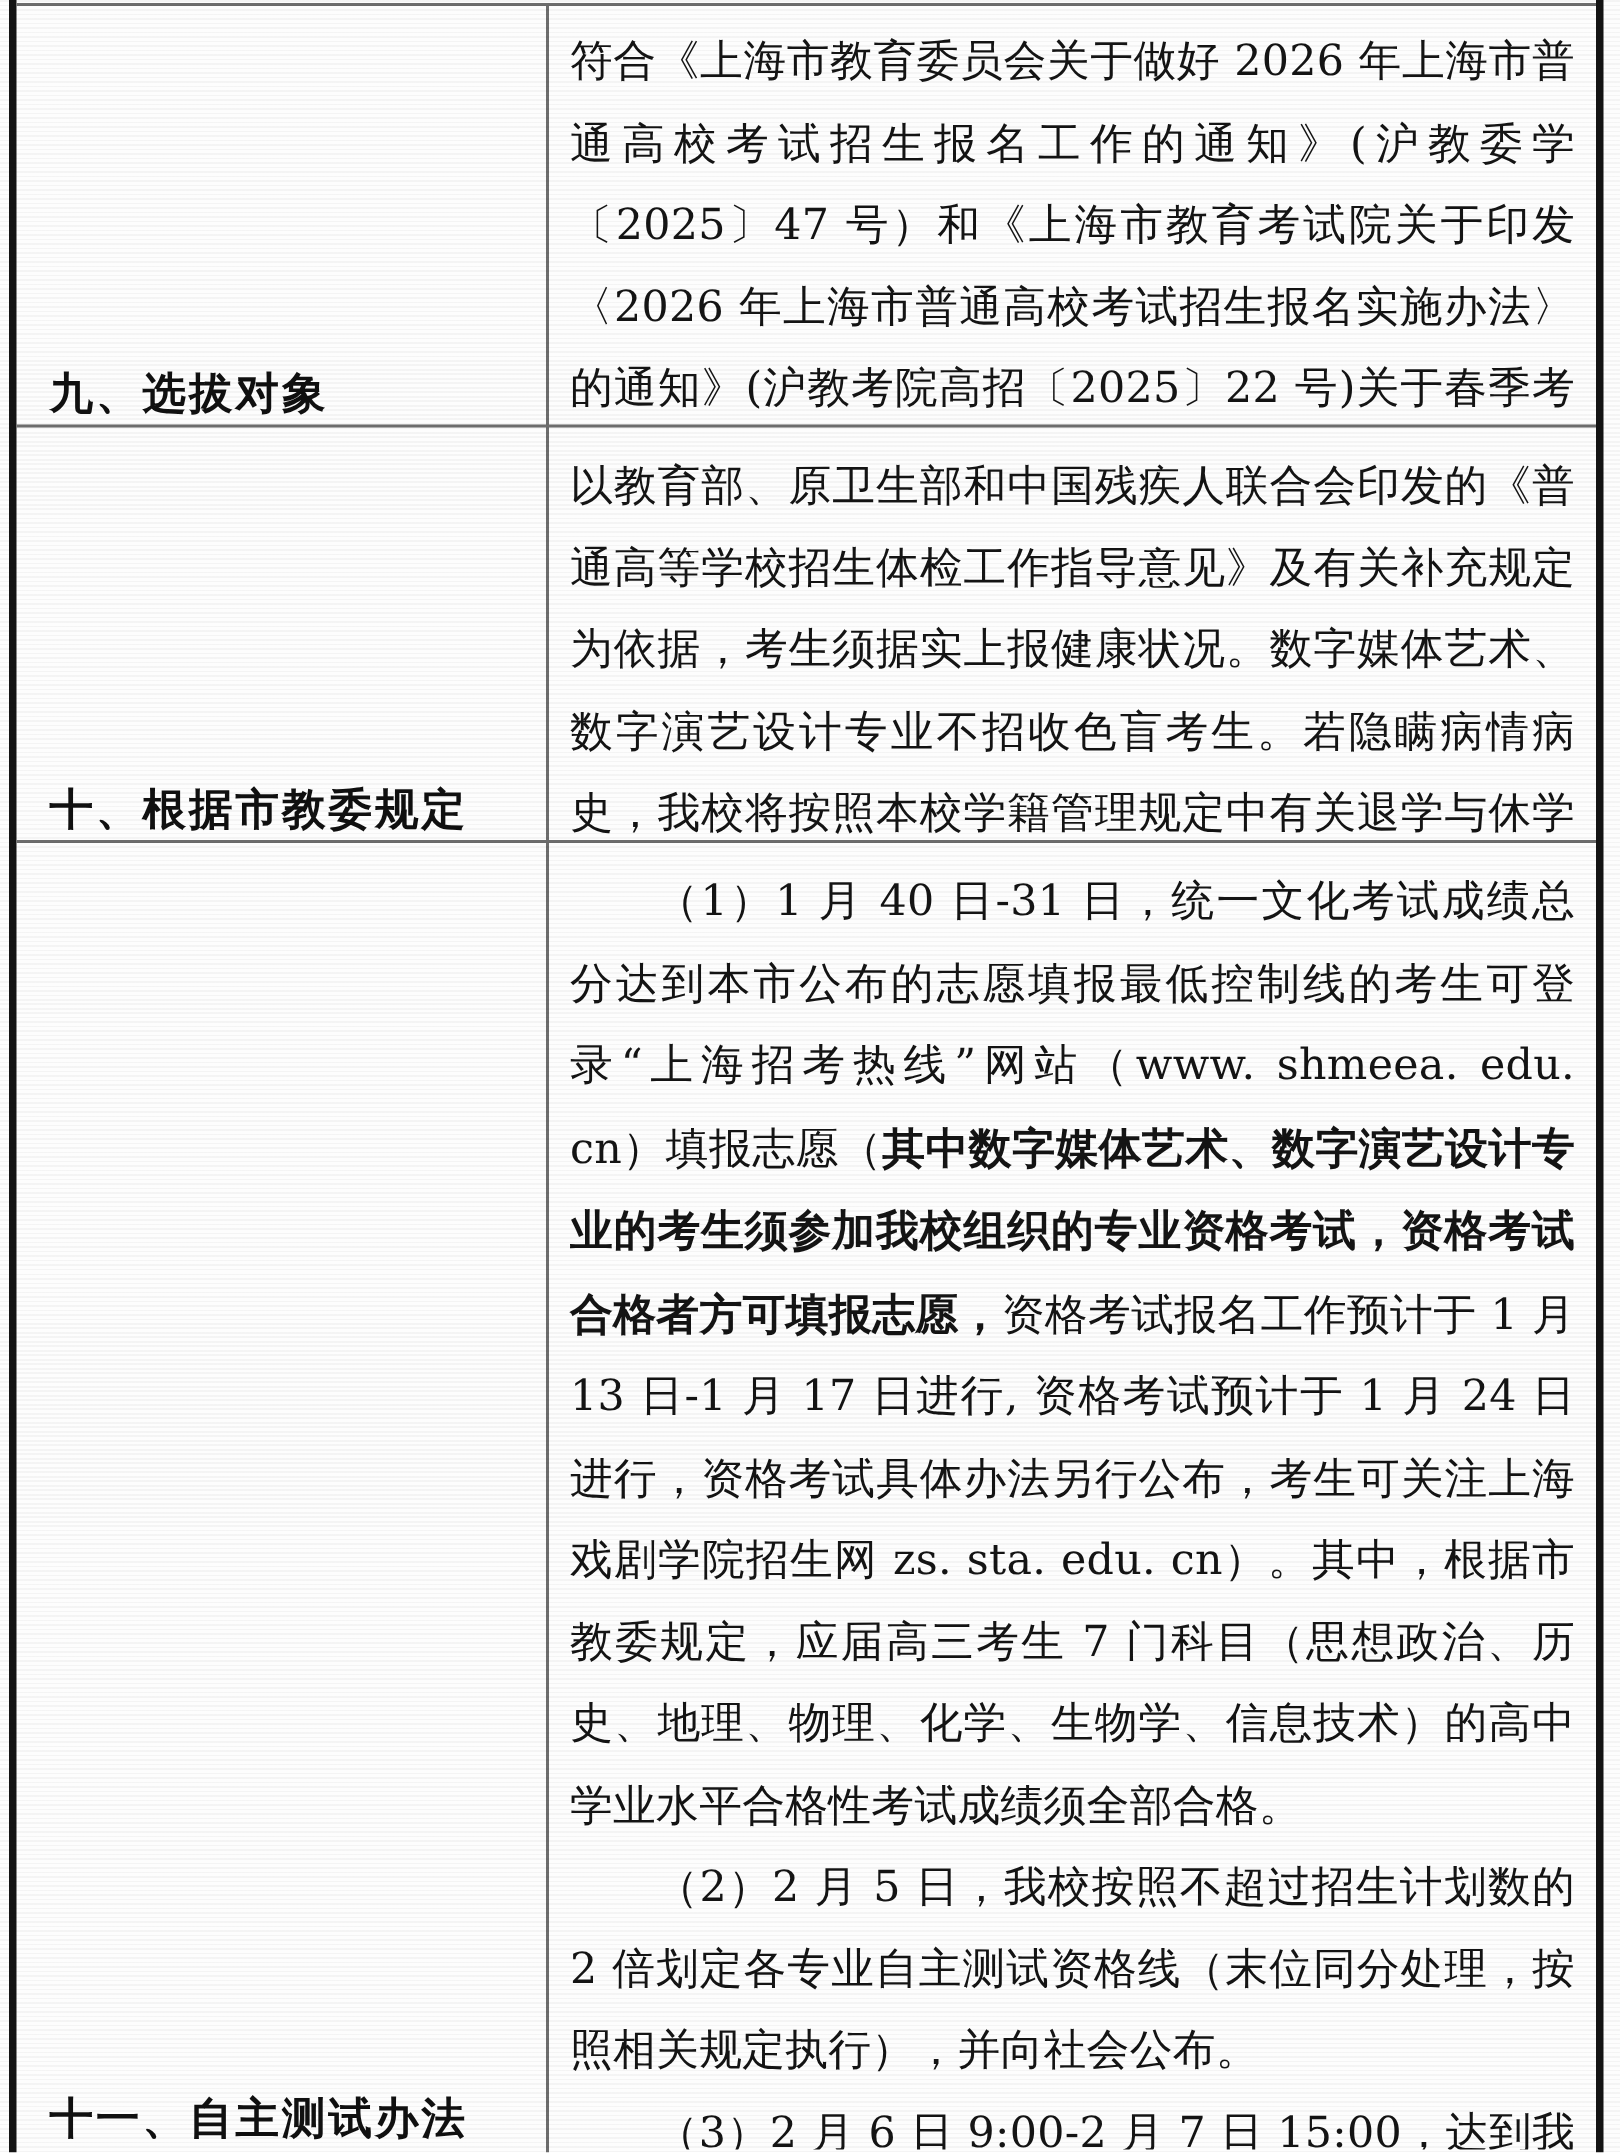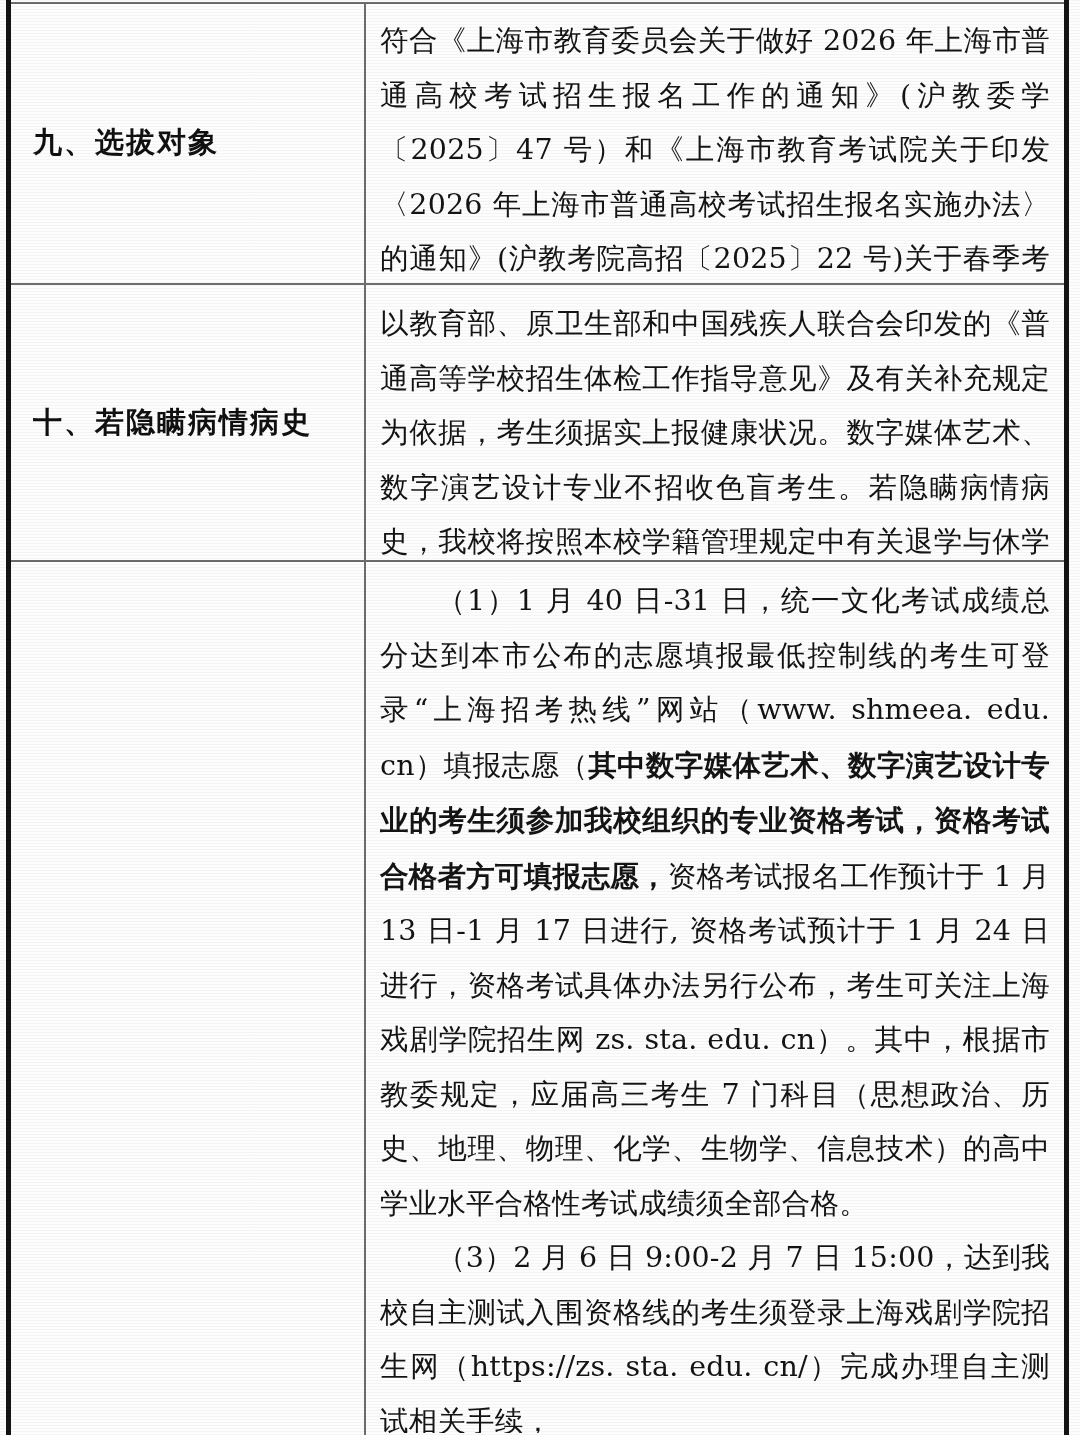--- a/index.html
+++ b/index.html
@@ -65,21 +65,21 @@
   
   .cell {
     position: absolute;
     box-sizing: border-box;
   }
 
   .label-cell {
     left: 11px;
     width: 353px;
     display: flex;
-    align-items: center;
+    align-items: flex-end;
     justify-content: flex-start;
   }
   .label-text {
     font-family: "DejaVu Serif", "Liberation Serif", serif;
     font-weight: 700;
     font-size: 29px;
     letter-spacing: 2px;
     padding-left: 22px;
     color: #101010;
     white-space: nowrap;
@@ -145,26 +145,30 @@
   <div class="rule-v col"></div>
 
   <div class="cell label-cell" id="row-9-label">
     <div class="label-text">九、选拔对象</div>
   </div>
   <div class="cell body-cell body-clip" id="row-9-body">
     <p class="para" id="p-9-0"><span>符合《上海市教育委员会关于做好 2026 年上海市普通高校考试招生报名工作的通知》(沪教委学〔2025〕47 号）和《上海市教育考试院关于印发〈2026 年上海市普通高校考试招生报名实施办法〉的通知》(沪教考院高招〔2025〕22 号)关于春季考试招生报名条件规定的考生可报考我校春季考试招生。</span></p>
   </div>
 
   <div class="cell label-cell" id="row-10-label">
-    <div class="label-text">十、若隐瞒病情病史</div>
+    <div class="label-text">十、根据市教委规定</div>
   </div>
   <div class="cell body-cell body-clip" id="row-10-body">
     <p class="para" id="p-10-0"><span>以教育部、原卫生部和中国残疾人联合会印发的《普通高等学校招生体检工作指导意见》及有关补充规定为依据，考生须据实上报健康状况。数字媒体艺术、数字演艺设计专业不招收色盲考生。若隐瞒病情病史，我校将按照本校学籍管理规定中有关退学与休学的规定执行。</span></p>
   </div>
 
+  <div class="cell label-cell" id="row-11-label">
+    <div class="label-text">十一、自主测试办法</div>
+  </div>
   <div class="cell body-cell body-clip" id="row-11-body">
     <p class="para indent" id="p-11-0"><span>（1）1 月 40 日-31 日，统一文化考试成绩总分达到本市公布的志愿填报最低控制线的考生可登录“上海招考热线”网站（www. shmeea. edu. cn）填报志愿（</span><span class="bold">其中数字媒体艺术、数字演艺设计专业的考生须参加我校组织的专业资格考试，资格考试合格者方可填报志愿，</span><span>资格考试报名工作预计于 1 月 13 日-1 月 17 日进行, 资格考试预计于 1 月 24 日进行，资格考试具体办法另行公布，考生可关注上海戏剧学院招生网 zs. sta. edu. cn）。其中，根据市教委规定，应届高三考生 7 门科目（思想政治、历史、地理、物理、化学、生物学、信息技术）的高中学业水平合格性考试成绩须全部合格。</span></p>
+    <p class="para indent" id="p-11-1"><span>（2）2 月 5 日，我校按照不超过招生计划数的 2 倍划定各专业自主测试资格线（末位同分处理，按照相关规定执行），并向社会公布。</span></p>
     <p class="para indent" id="p-11-2"><span>（3）2 月 6 日 9:00-2 月 7 日 15:00，达到我校自主测试入围资格线的考生须登录上海戏剧学院招生网（https://zs. sta. edu. cn/）完成办理自主测试相关手续，</span></p>
 
   </div>
 
   <div class="grain"></div>
 </div>
 
 </body></html>

